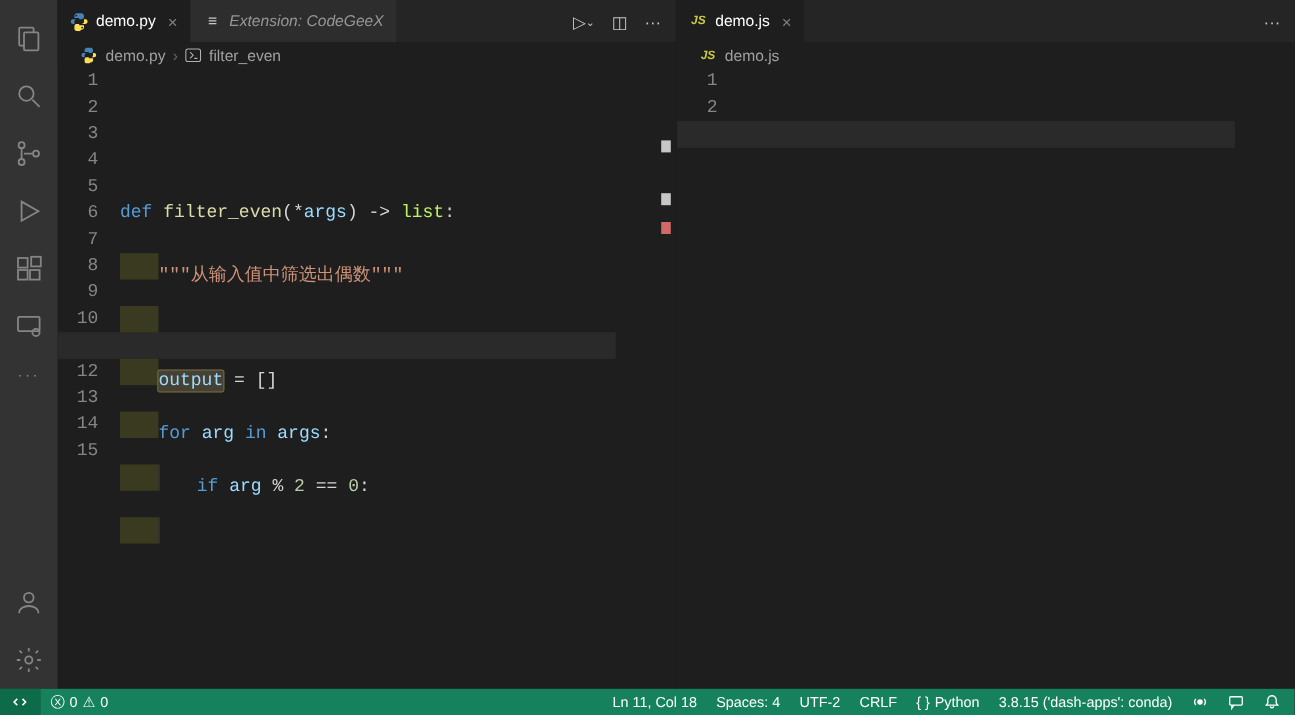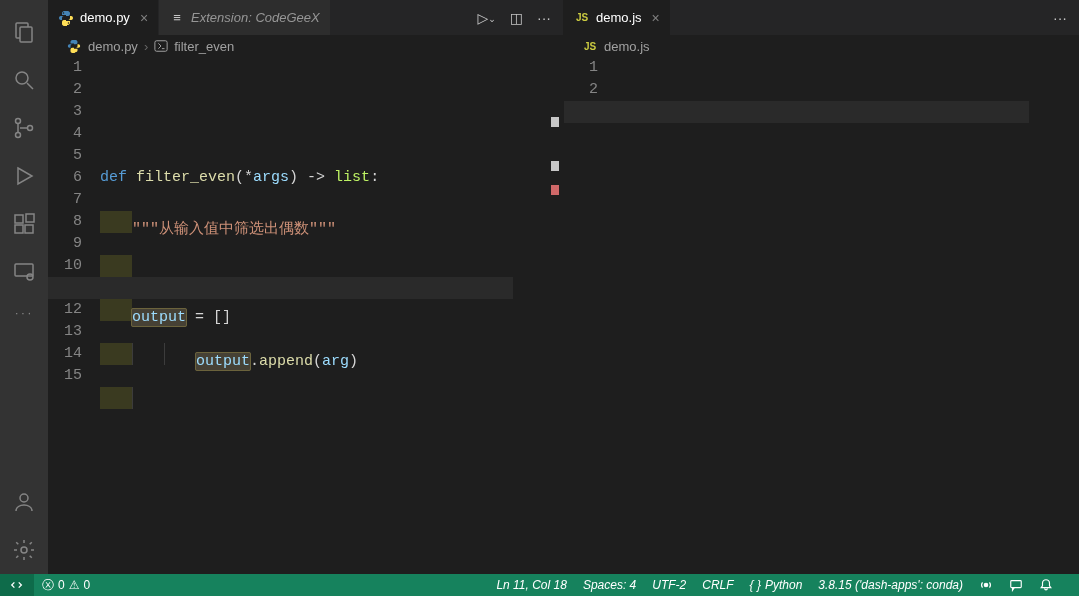--- a/index.html
+++ b/index.html
@@ -110,25 +110,25 @@
     display: flex; align-items: center;
     font-size: 12px;
     padding: 0 0 0 0;
   }
   .status-bar .remote-ind {
     width: 34px; height: 22px; background: #0e6b4a;
     display: flex; align-items: center; justify-content: center;
     color: #ffffff;
   }
   .status-bar .left { display: flex; align-items: center; gap: 12px; padding-left: 8px; }
-  .status-bar .right { margin-left: auto; display: flex; align-items: center; gap: 16px; padding-right: 26px; font-style: italic; }
+  .status-bar .right { margin-left: auto; display: flex; align-items: center; gap: 16px; padding-right: 12px; }
   .status-item { display: flex; align-items: center; gap: 4px; cursor: pointer; }
   .status-item svg { width: 14px; height: 14px; }
   .py-icon { color: #3c89c3; font-weight: bold; font-size: 12px; display:flex;align-items:center;justify-content:center;width:16px;height:16px;}
-  .js-icon { color: #cbcb41; font-weight: bold; font-size: 10px; background: transparent; display:flex;align-items:center;justify-content:center;width:16px;height:16px;}
+  .js-icon { color: #cbcb41; font-weight: bold; font-size: 10px; background: transparent; display:flex;align-items:center;justify-content:center;width:16px;height:16px;font-style:italic;}
 </style>
 </head>
 <body>
 
 <div class="main-area">
 
   <div class="activity-bar">
     <div class="abtn">
       <svg viewBox="0 0 24 24" fill="none" stroke="currentColor" stroke-width="1.5">
           <rect x="4" y="3" width="12" height="15" rx="1"></rect>
@@ -250,21 +250,22 @@
             <div>14</div>
             <div>15</div>
         </div>
         <div class="code-lines">
 <div class="line"></div>
 <div class="line"></div>
 <div class="line"><span class="tok-kw">def</span> <span class="tok-fn">filter_even</span>(*<span class="tok-var">args</span>) -&gt; <span class="tok-cls">list</span>:</div>
 <div class="line"><span class="indent-olive"></span><span class="tok-str">"""从输入值中筛选出偶数"""</span></div>
 <div class="line"><span class="indent-olive"></span></div>
 <div class="line"><span class="indent-olive"></span><span class="tok-var hl-word">output</span> <span class="tok-op">=</span> []</div>
-<div class="line"><span class="indent-olive"></span><span class="indent-bar"></span><span class="indent-bar"></span><span class="tok-var hl-word">output</span>.<span class="tok-mth">append</span>(<span class="tok-var">arg</span>)</div>
+<div class="line"><span class="indent-olive"></span><span class="tok-kw">for</span> <span class="tok-var">arg</span> <span class="tok-kw">in</span> <span class="tok-var">args</span>:</div>
+<div class="line"><span class="indent-olive"></span><span class="indent-bar"></span><span class="tok-kw">if</span> <span class="tok-var">arg</span> <span class="tok-op">%</span> <span class="tok-num">2</span> <span class="tok-op">==</span> <span class="tok-num">0</span>:</div>
 <div class="line"><span class="indent-olive"></span><span class="indent-bar"></span></div>
 <div class="line"></div>
 
 
 
         </div>
         <div class="minimap-strip">
           <div class="mark" style="top:60px;"></div>
           <div class="mark" style="top:104px;"></div>
           <div class="mark red" style="top:128px;"></div>

